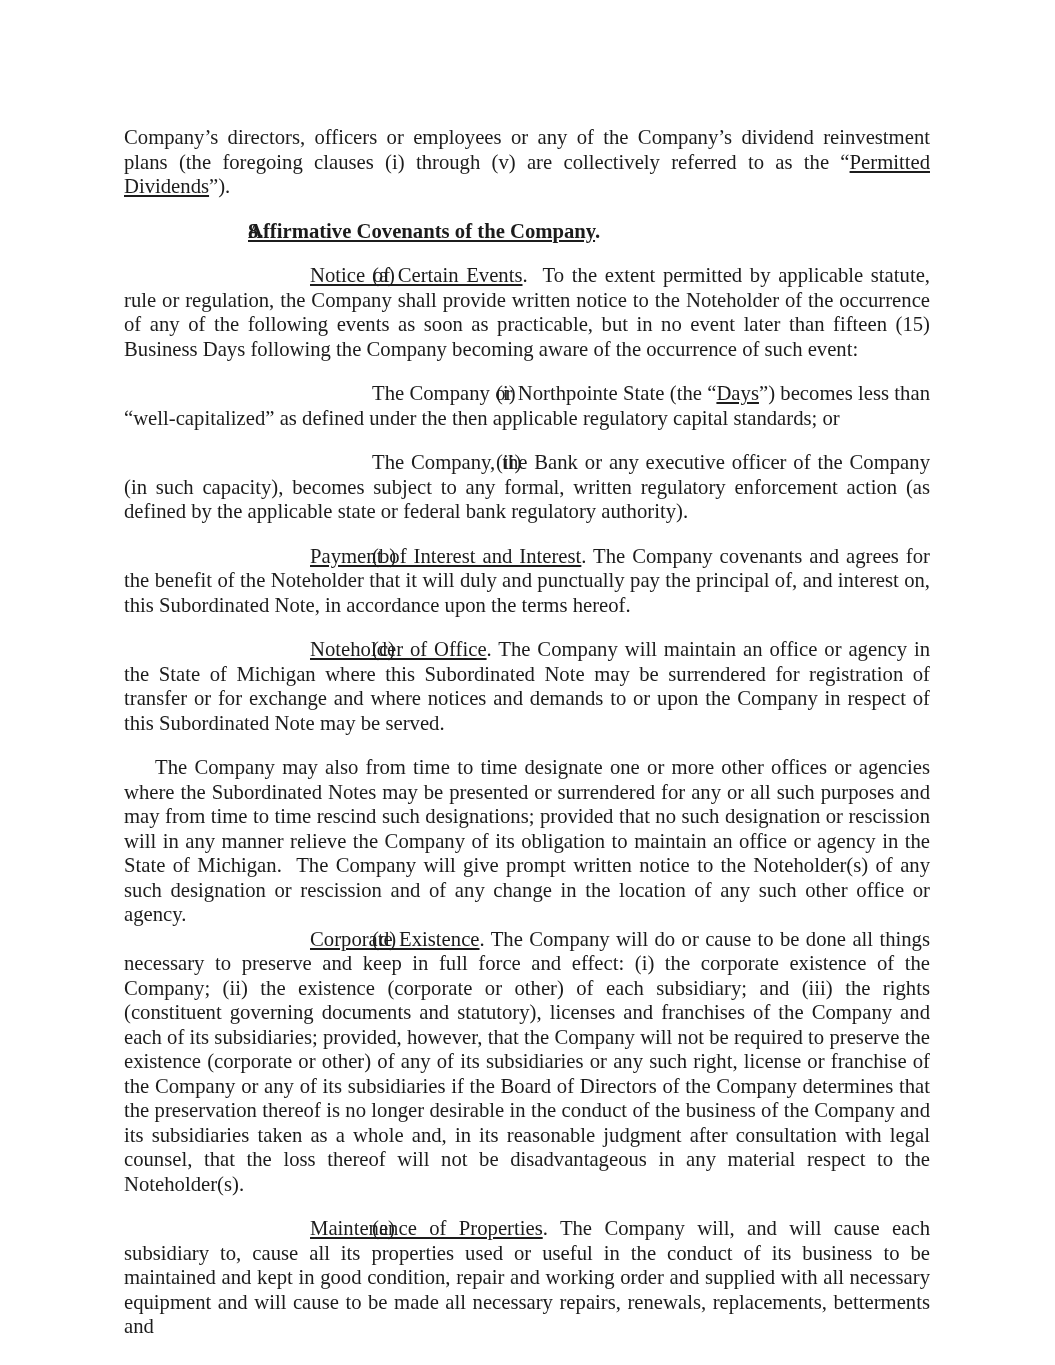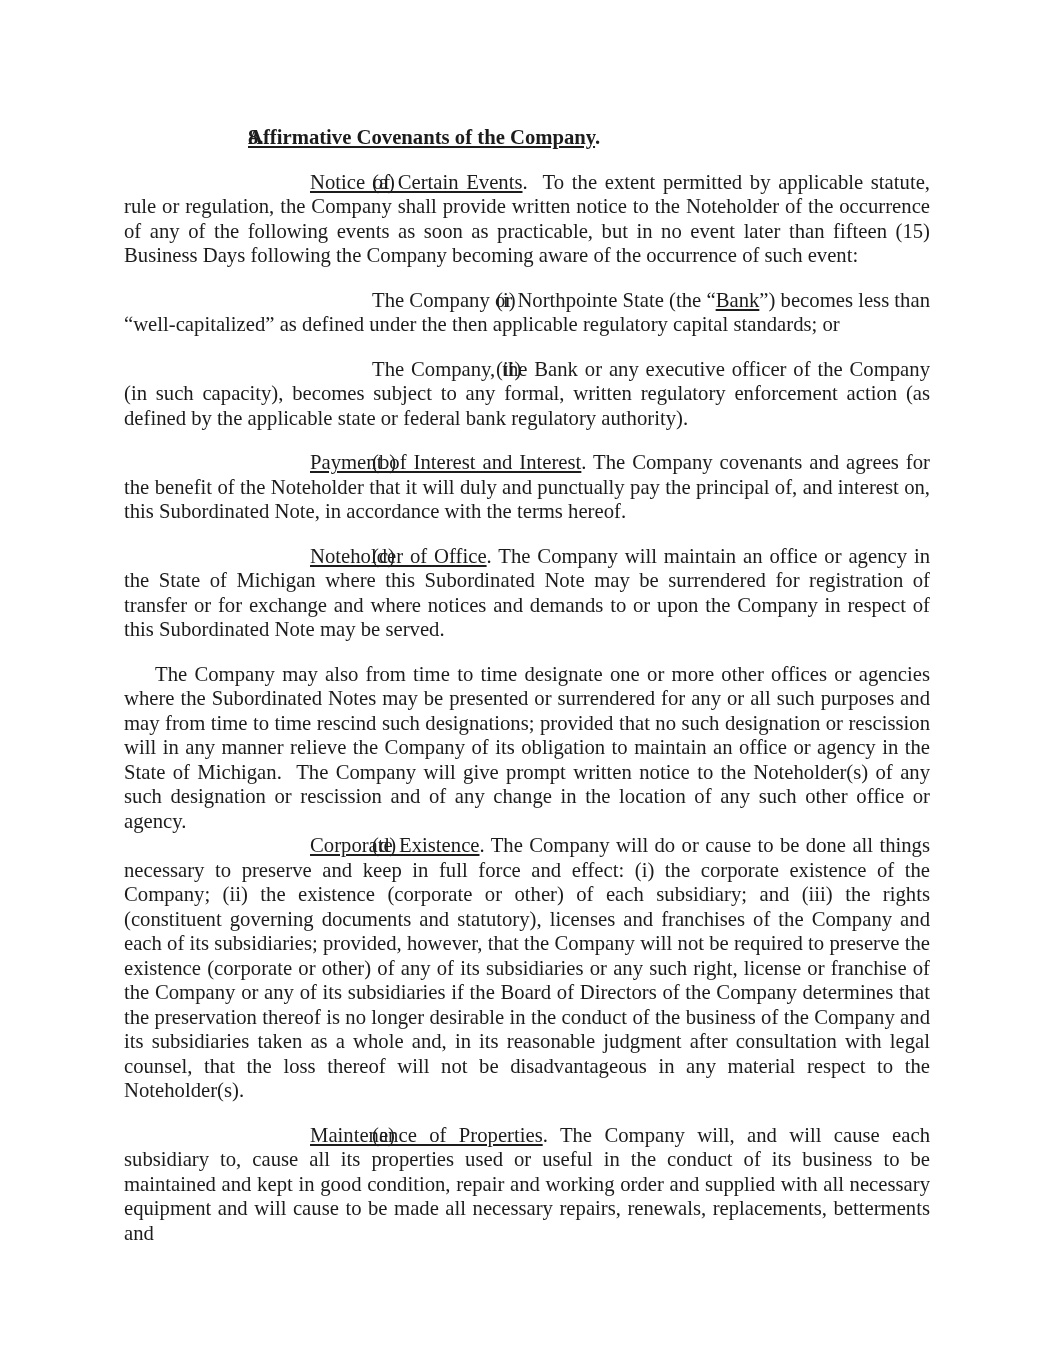--- a/index.html
+++ b/index.html
@@ -51,30 +51,31 @@
     text-decoration: underline;
   }
   .it {
   }
 </style>
 </head>
 <body>
 
 <div class="page">
 
+  <p class="para"><span>Company’s directors, officers or employees or any of the Company’s dividend reinvestment plans (the foregoing clauses (i) through (v) are collectively referred to as the “</span><span class="u">Permitted Dividends</span><span>”).</span></p>
 
   <p class="para heading"><span class="tab-label">8.</span><span class="u">Affirmative Covenants of the Company</span><span>.</span></p>
 
   <p class="para clause"><span class="tab-label">(a)</span><span class="u">Notice of Certain Events</span><span>.&nbsp; To the extent permitted by applicable statute, rule or regulation, the Company shall provide written notice to the Noteholder of the occurrence of any of the following events as soon as practicable, but in no event later than fifteen (15) Business Days following the Company becoming aware of the occurrence of such event:</span></p>
 
-  <p class="para subclause"><span class="tab-label">(i)</span><span>The Company or Northpointe State (the “</span><span class="u">Bank</span><span>”) becomes less than “well-capitalized” as defined under the then applicable regulatory capital standards; or</span></p>
+  <p class="para subclause"><span class="tab-label">(i)</span><span>The Company or Northpointe State (the “</span><span class="u">Days</span><span>”) becomes less than “well-capitalized” as defined under the then applicable regulatory capital standards; or</span></p>
 
   <p class="para subclause"><span class="tab-label">(ii)</span><span>The Company, the Bank or any executive officer of the Company (in such capacity), becomes subject to any formal, written regulatory enforcement action (as defined by the applicable state or federal bank regulatory authority).</span></p>
 
-  <p class="para clause"><span class="tab-label">(b)</span><span class="u">Payment of Interest and Interest</span><span>. The Company covenants and agrees for the benefit of the Noteholder that it will duly and punctually pay the principal of, and interest on, this Subordinated Note, in accordance with the terms hereof.</span></p>
+  <p class="para clause"><span class="tab-label">(b)</span><span class="u">Payment of Interest and Interest</span><span>. The Company covenants and agrees for the benefit of the Noteholder that it will duly and punctually pay the principal of, and interest on, this Subordinated Note, in accordance upon the terms hereof.</span></p>
 
   <p class="para clause"><span class="tab-label">(c)</span><span class="u">Noteholder of Office</span><span>. The Company will maintain an office or agency in the State of Michigan where this Subordinated Note may be surrendered for registration of transfer or for exchange and where notices and demands to or upon the Company in respect of this Subordinated Note may be served.</span></p>
 
   <p class="para body-indent no-gap"><span>The Company may also from time to time designate one or more other offices or agencies where the Subordinated Notes may be presented or surrendered for any or all such purposes and may from time to time rescind such designations; provided that no such designation or rescission will in any manner relieve the Company of its obligation to maintain an office or agency in the State of Michigan.&nbsp; The Company will give prompt written notice to the Noteholder(s) of any such designation or rescission and of any change in the location of any such other office or agency.</span></p>
 
   <p class="para clause"><span class="tab-label">(d)</span><span class="u">Corporate Existence</span><span>. The Company will do or cause to be done all things necessary to preserve and keep in full force and effect: (i) the corporate existence of the Company; (ii) the existence (corporate or other) of each subsidiary; and (iii) the rights (constituent governing documents and statutory), licenses and franchises of the Company and each of its subsidiaries; </span><span class="it">provided, however</span><span>, that the Company will not be required to preserve the existence (corporate or other) of any of its subsidiaries or any such right, license or franchise of the Company or any of its subsidiaries if the Board of Directors of the Company determines that the preservation thereof is no longer desirable in the conduct of the business of the Company and its subsidiaries taken as a whole and, in its reasonable judgment after consultation with legal counsel, that the loss thereof will not be disadvantageous in any material respect to the Noteholder(s).</span></p>
 
   <p class="para clause continues no-gap"><span class="tab-label">(e)</span><span class="u">Maintenance of Properties</span><span>. The Company will, and will cause each subsidiary to, cause all its properties used or useful in the conduct of its business to be maintained and kept in good condition, repair and working order and supplied with all necessary equipment and will cause to be made all necessary repairs, renewals, replacements, betterments and</span></p>
 
 </div>

